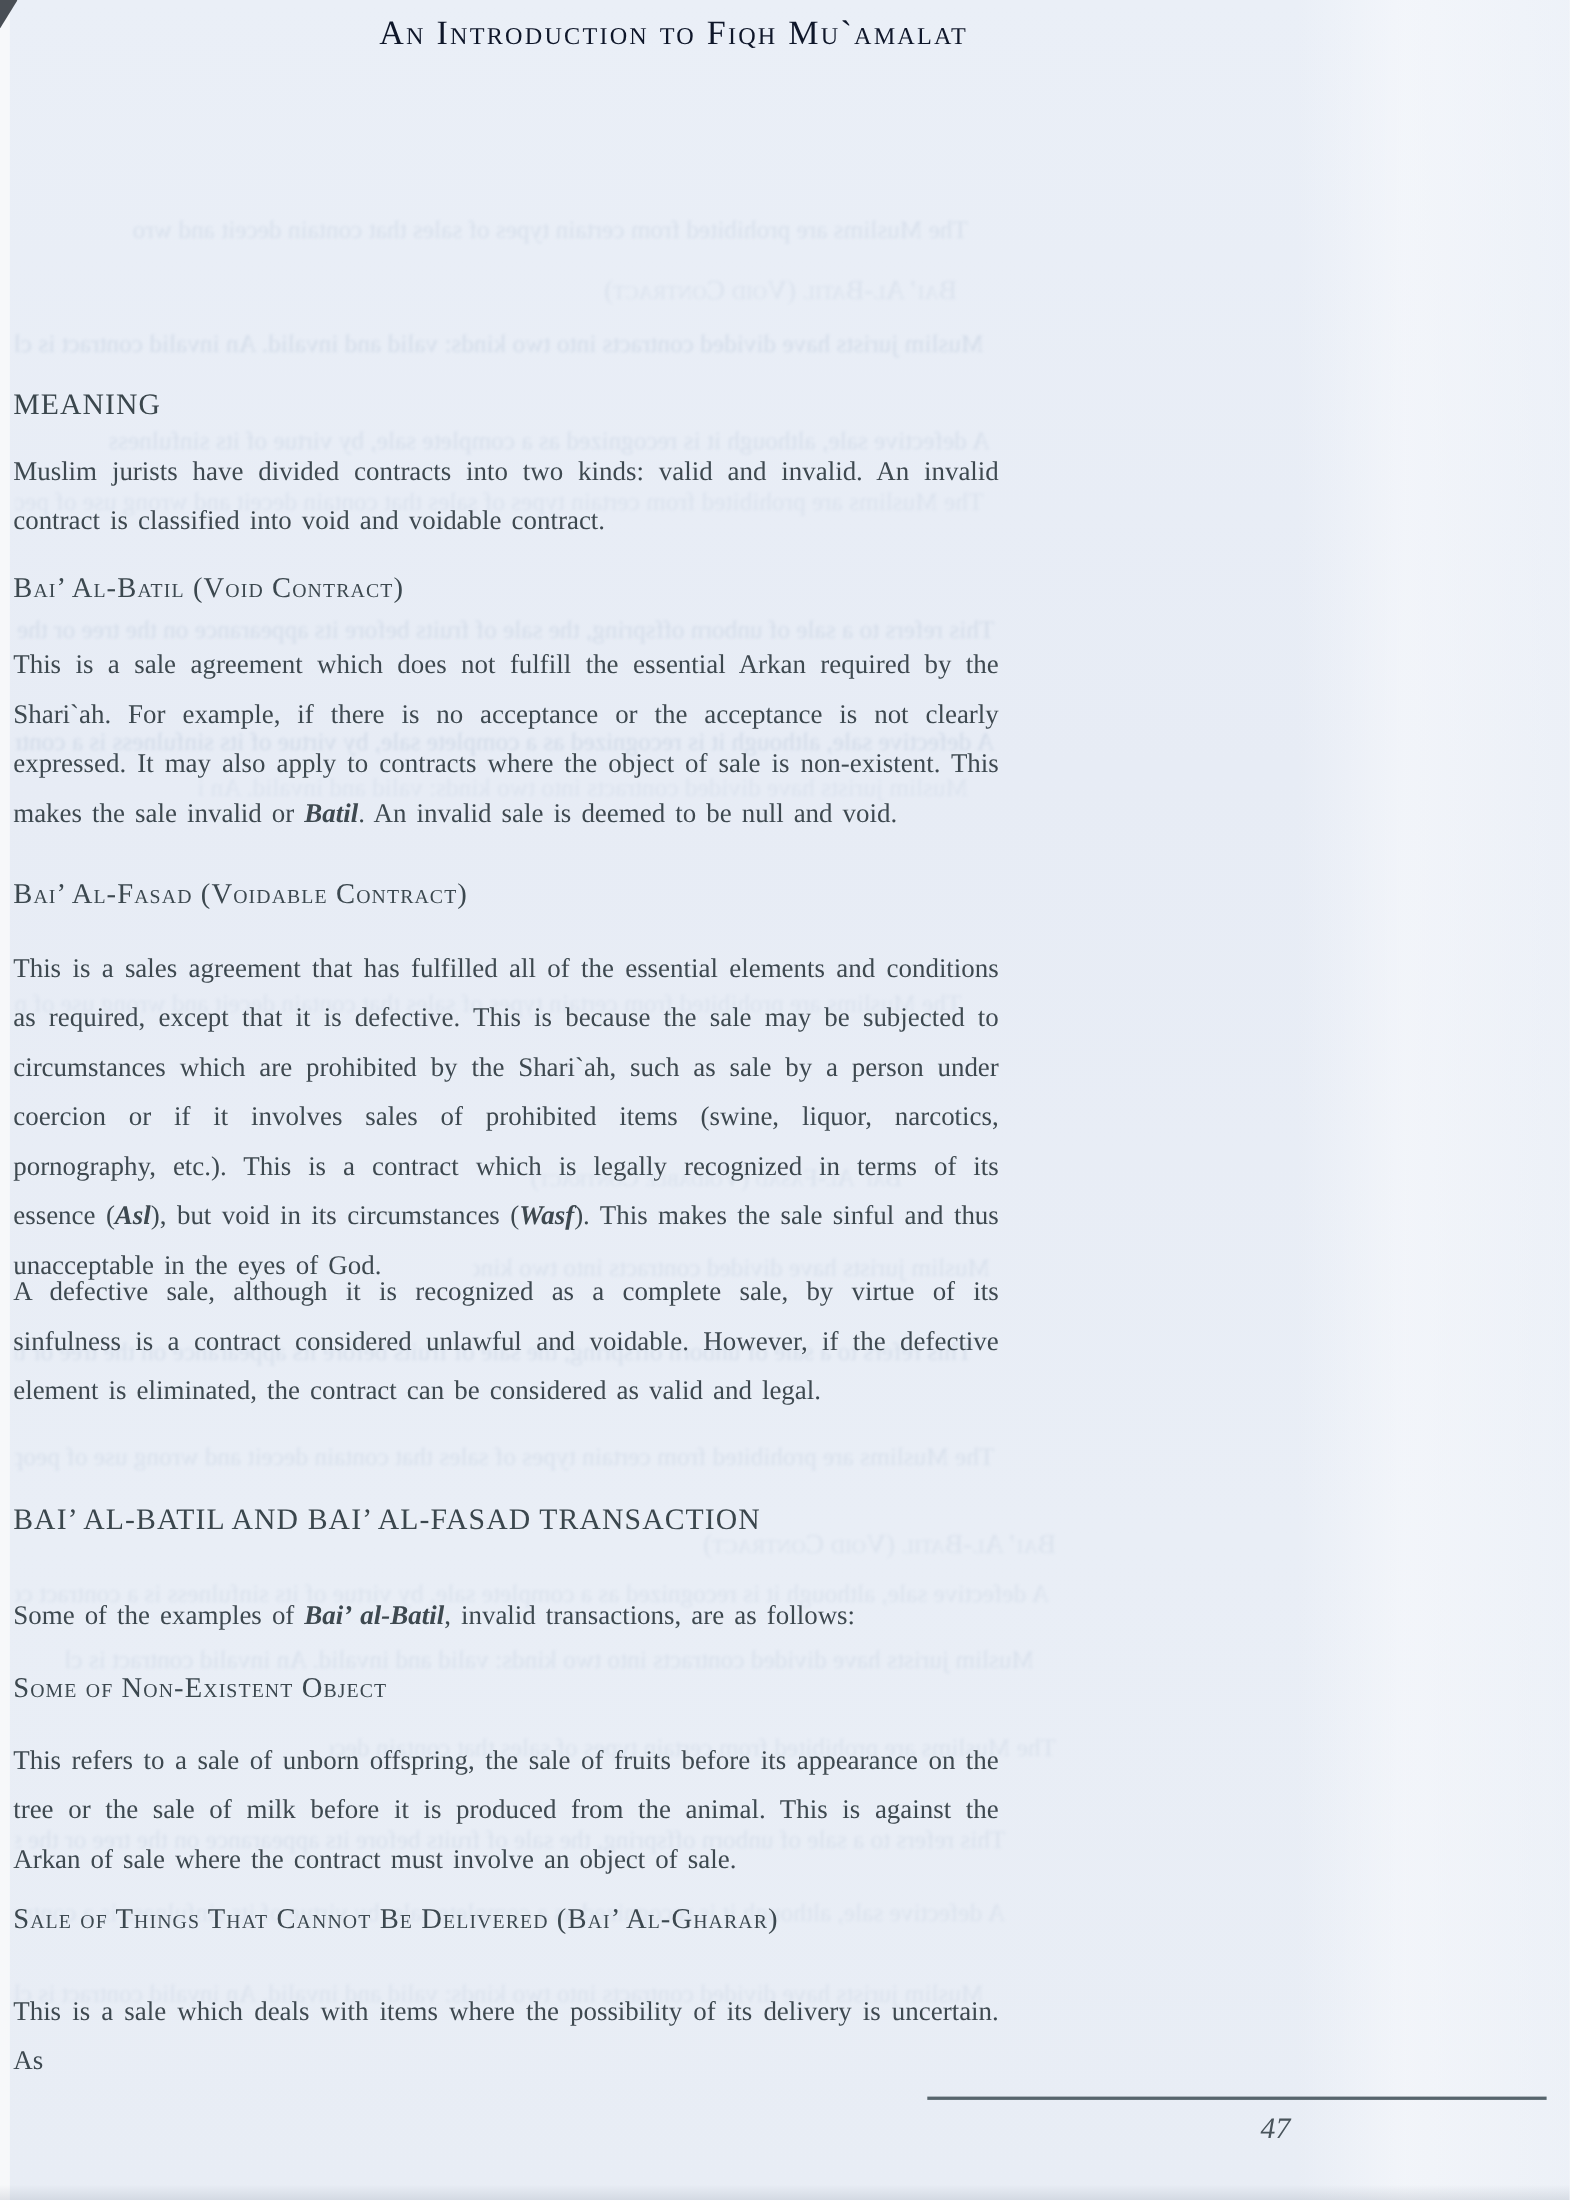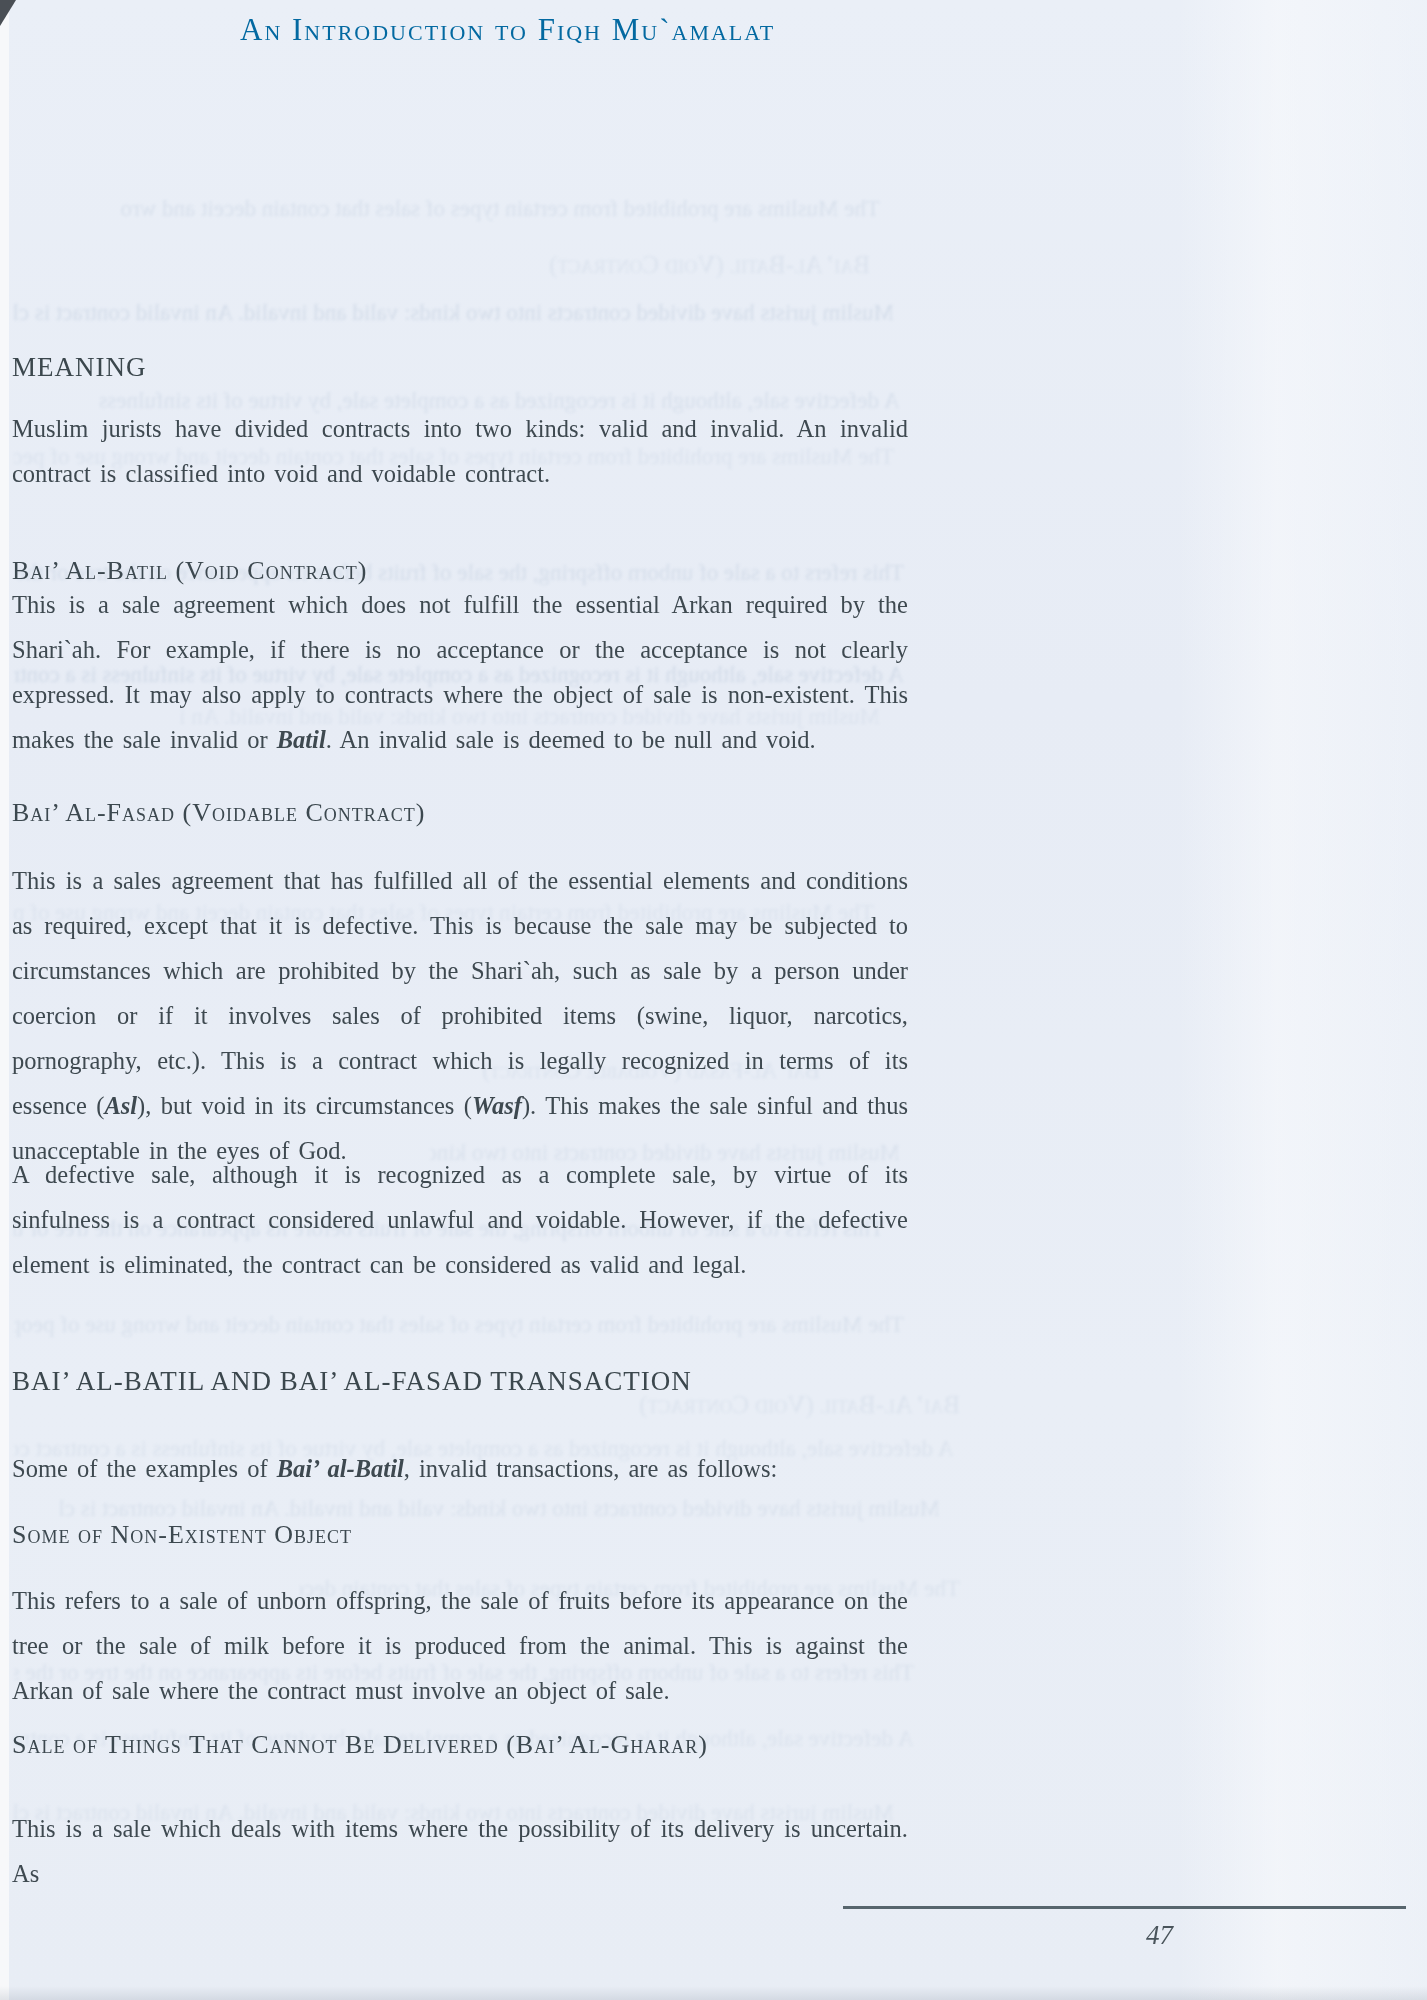--- a/index.html
+++ b/index.html
@@ -11,22 +11,22 @@
   }
   .page{position:absolute;inset:0;}
   
   .scan-left-strip{position:absolute;left:0;top:0;width:9px;height:2000px;background:#f7f8fa;}
   .scan-corner{position:absolute;left:0;top:0;width:16px;height:26px;background:#4a4f55;clip-path:polygon(0 0,100% 0,0 100%);}
   .scan-right-light{position:absolute;top:0;right:0;width:250px;height:2000px;
     background:linear-gradient(90deg,rgba(255,255,255,0) 0%,rgba(250,251,253,0.55) 40%,rgba(244,247,251,0.35) 100%);}
   .scan-bottom{position:absolute;left:0;bottom:0;width:1427px;height:14px;background:linear-gradient(180deg,rgba(0,0,0,0) 0%,rgba(120,130,145,0.18) 100%);}
   
   .title{
-    position:absolute;left:240px;top:12px;width:640px;text-align:left;
-    font-variant:small-caps;font-size:31px;letter-spacing:2px;color:#0369a1;font-weight:500;
+    position:absolute;left:240px;top:12px;width:640px;text-align:right;
+    font-variant:small-caps;font-size:31px;letter-spacing:2px;color:#0f172a;font-weight:500;
   }
   .body-block{position:absolute;left:12px;width:896px;font-size:24.5px;line-height:45px;
     text-align:justify;word-spacing:3px;color:#3e4950;}
   .caps-heading{position:absolute;left:12px;width:900px;font-size:27px;letter-spacing:1px;color:#3b474d;font-weight:500;}
   .sc-heading{position:absolute;left:12px;width:920px;font-variant:small-caps;font-size:26px;letter-spacing:1px;color:#3c484f;font-weight:500;}
   .bi{font-weight:bold;font-style:italic;}
   
   .ghost{
     position:absolute;overflow:hidden;white-space:nowrap;
     transform:scaleX(-1);filter:blur(1.4px);opacity:0.16;color:#7d97b6;
@@ -67,21 +67,21 @@
   <div class="ghost" style="left:14px;top:1660px;width:900px;opacity:0.14;">This refers to a sale of unborn offspring, the sale of fruits before its appearance on the tree or the sale of milk before it is produced from the animal. This is against the Arkan of sale where the contract must involve an object of sale.</div>
   <div class="ghost" style="left:14px;top:1726px;width:900px;opacity:0.12;">A defective sale, although it is recognized as a complete sale, by virtue of its sinfulness is a contract considered unlawful and voidable. However, if the defective element is eliminated, the contract can be considered as valid and legal.</div>
   <div class="ghost" style="left:14px;top:1800px;width:880px;opacity:0.12;">Muslim jurists have divided contracts into two kinds: valid and invalid. An invalid contract is classified into void and voidable contract.</div>
 
   <div class="title">An Introduction to Fiqh Mu`amalat</div>
 
 
   <div class="caps-heading" style="top:352px;">MEANING</div>
   <div class="body-block" style="top:406px;">Muslim jurists have divided contracts into two kinds: valid and invalid. An invalid contract is classified into void and voidable contract.</div>
 
-  <div class="sc-heading" style="top:556px;">Bai’ Al-Batil (Void Contract)</div>
+  <div class="sc-heading" style="top:520px;">Bai’ Al-Batil (Void Contract)</div>
   <div class="body-block" style="top:582px;"><span>This is a sale agreement which does not fulfill the essential Arkan required by the Shari`ah. For example, if there is no acceptance or the acceptance is not clearly expressed. It may also apply to contracts where the object of sale is non-existent. This makes the sale invalid or </span><span class="bi">Batil</span><span>. An invalid sale is deemed to be null and void.</span></div>
 
   <div class="sc-heading" style="top:798px;font-family:Liberation Serif, serif;">Bai’ Al-Fasad (Voidable Contract)</div>
   <div class="body-block" style="top:858px;"><span>This is a sales agreement that has fulfilled all of the essential elements and conditions as required, except that it is defective. This is because the sale may be subjected to circumstances which are prohibited by the Shari`ah, such as sale by a person under coercion or if it involves sales of prohibited items (swine, liquor, narcotics, pornography, etc.). This is a contract which is legally recognized in terms of its essence (</span><span class="bi">Asl</span><span>), but void in its circumstances (</span><span class="bi">Wasf</span><span>). This makes the sale sinful and thus unacceptable in the eyes of God.</span></div>
   <div class="body-block" style="top:1152px;">A defective sale, although it is recognized as a complete sale, by virtue of its sinfulness is a contract considered unlawful and voidable. However, if the defective element is eliminated, the contract can be considered as valid and legal.</div>
 
   <div class="caps-heading" style="top:1366px;">BAI’ AL-BATIL AND BAI’ AL-FASAD TRANSACTION</div>
   <div class="body-block" style="top:1446px;"><span>Some of the examples of </span><span class="bi">Bai’ al-Batil</span><span>, invalid transactions, are as follows:</span></div>
 
   <div class="sc-heading" style="top:1520px;">Some of Non-Existent Object</div>

